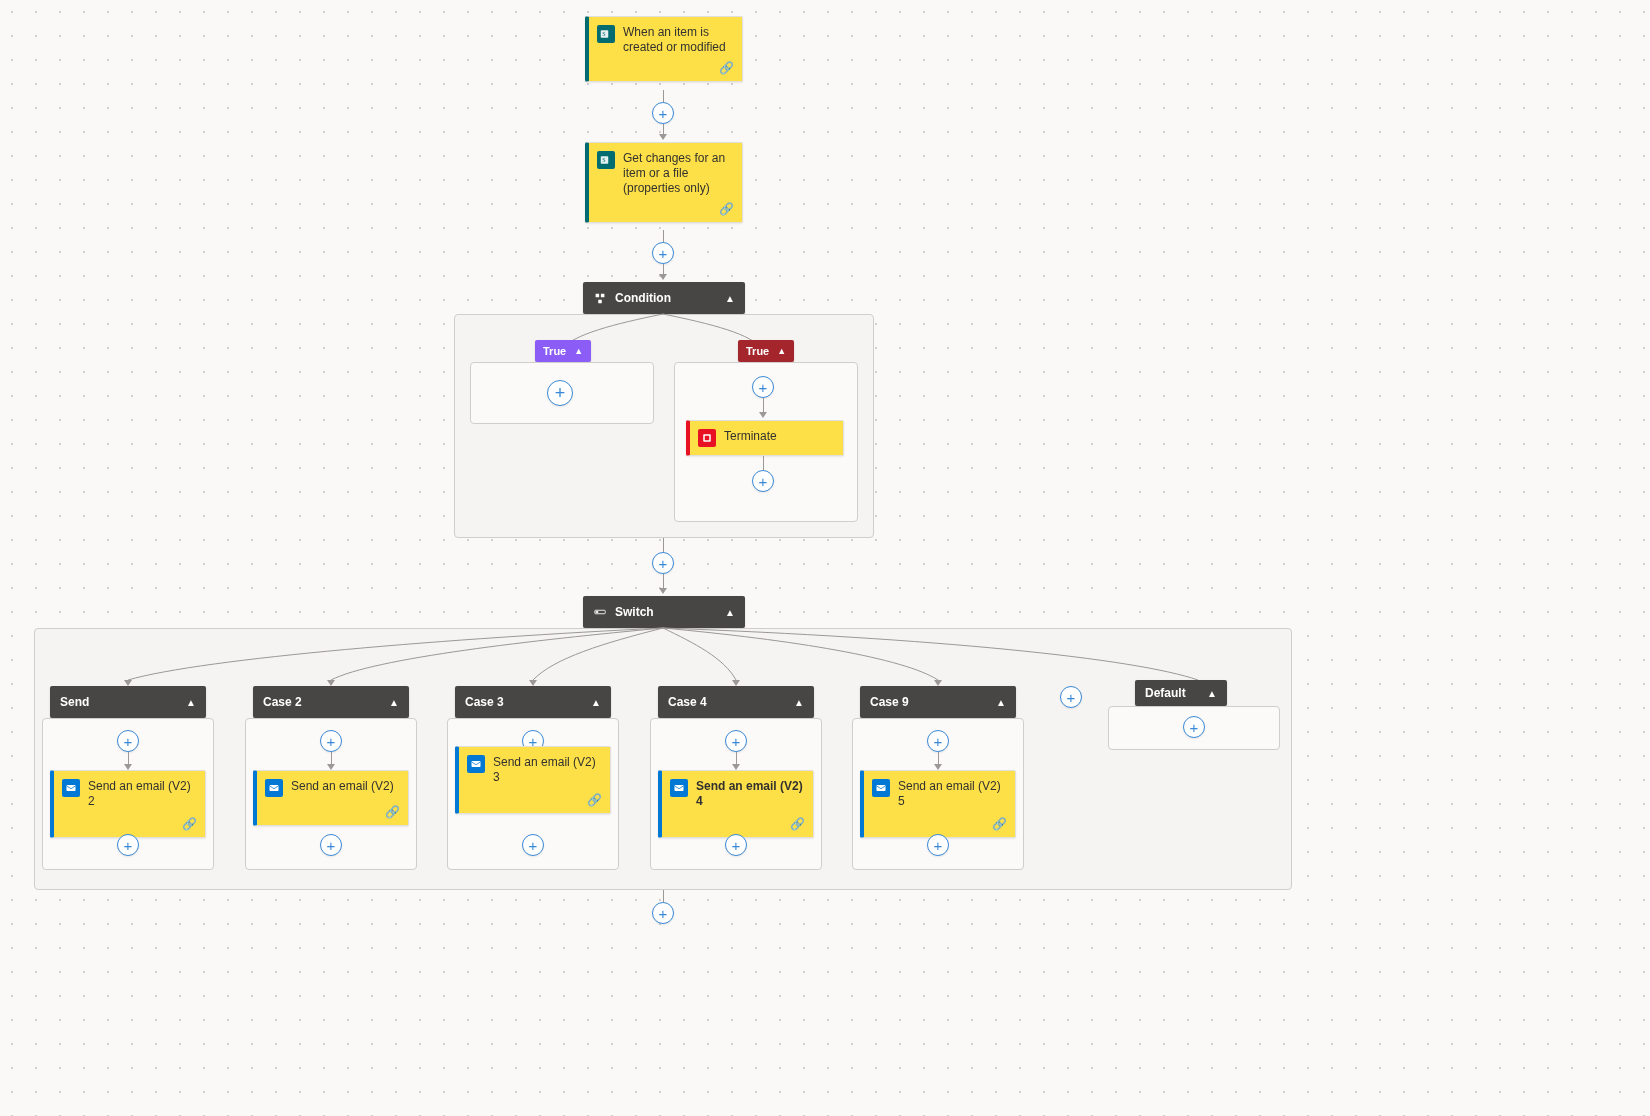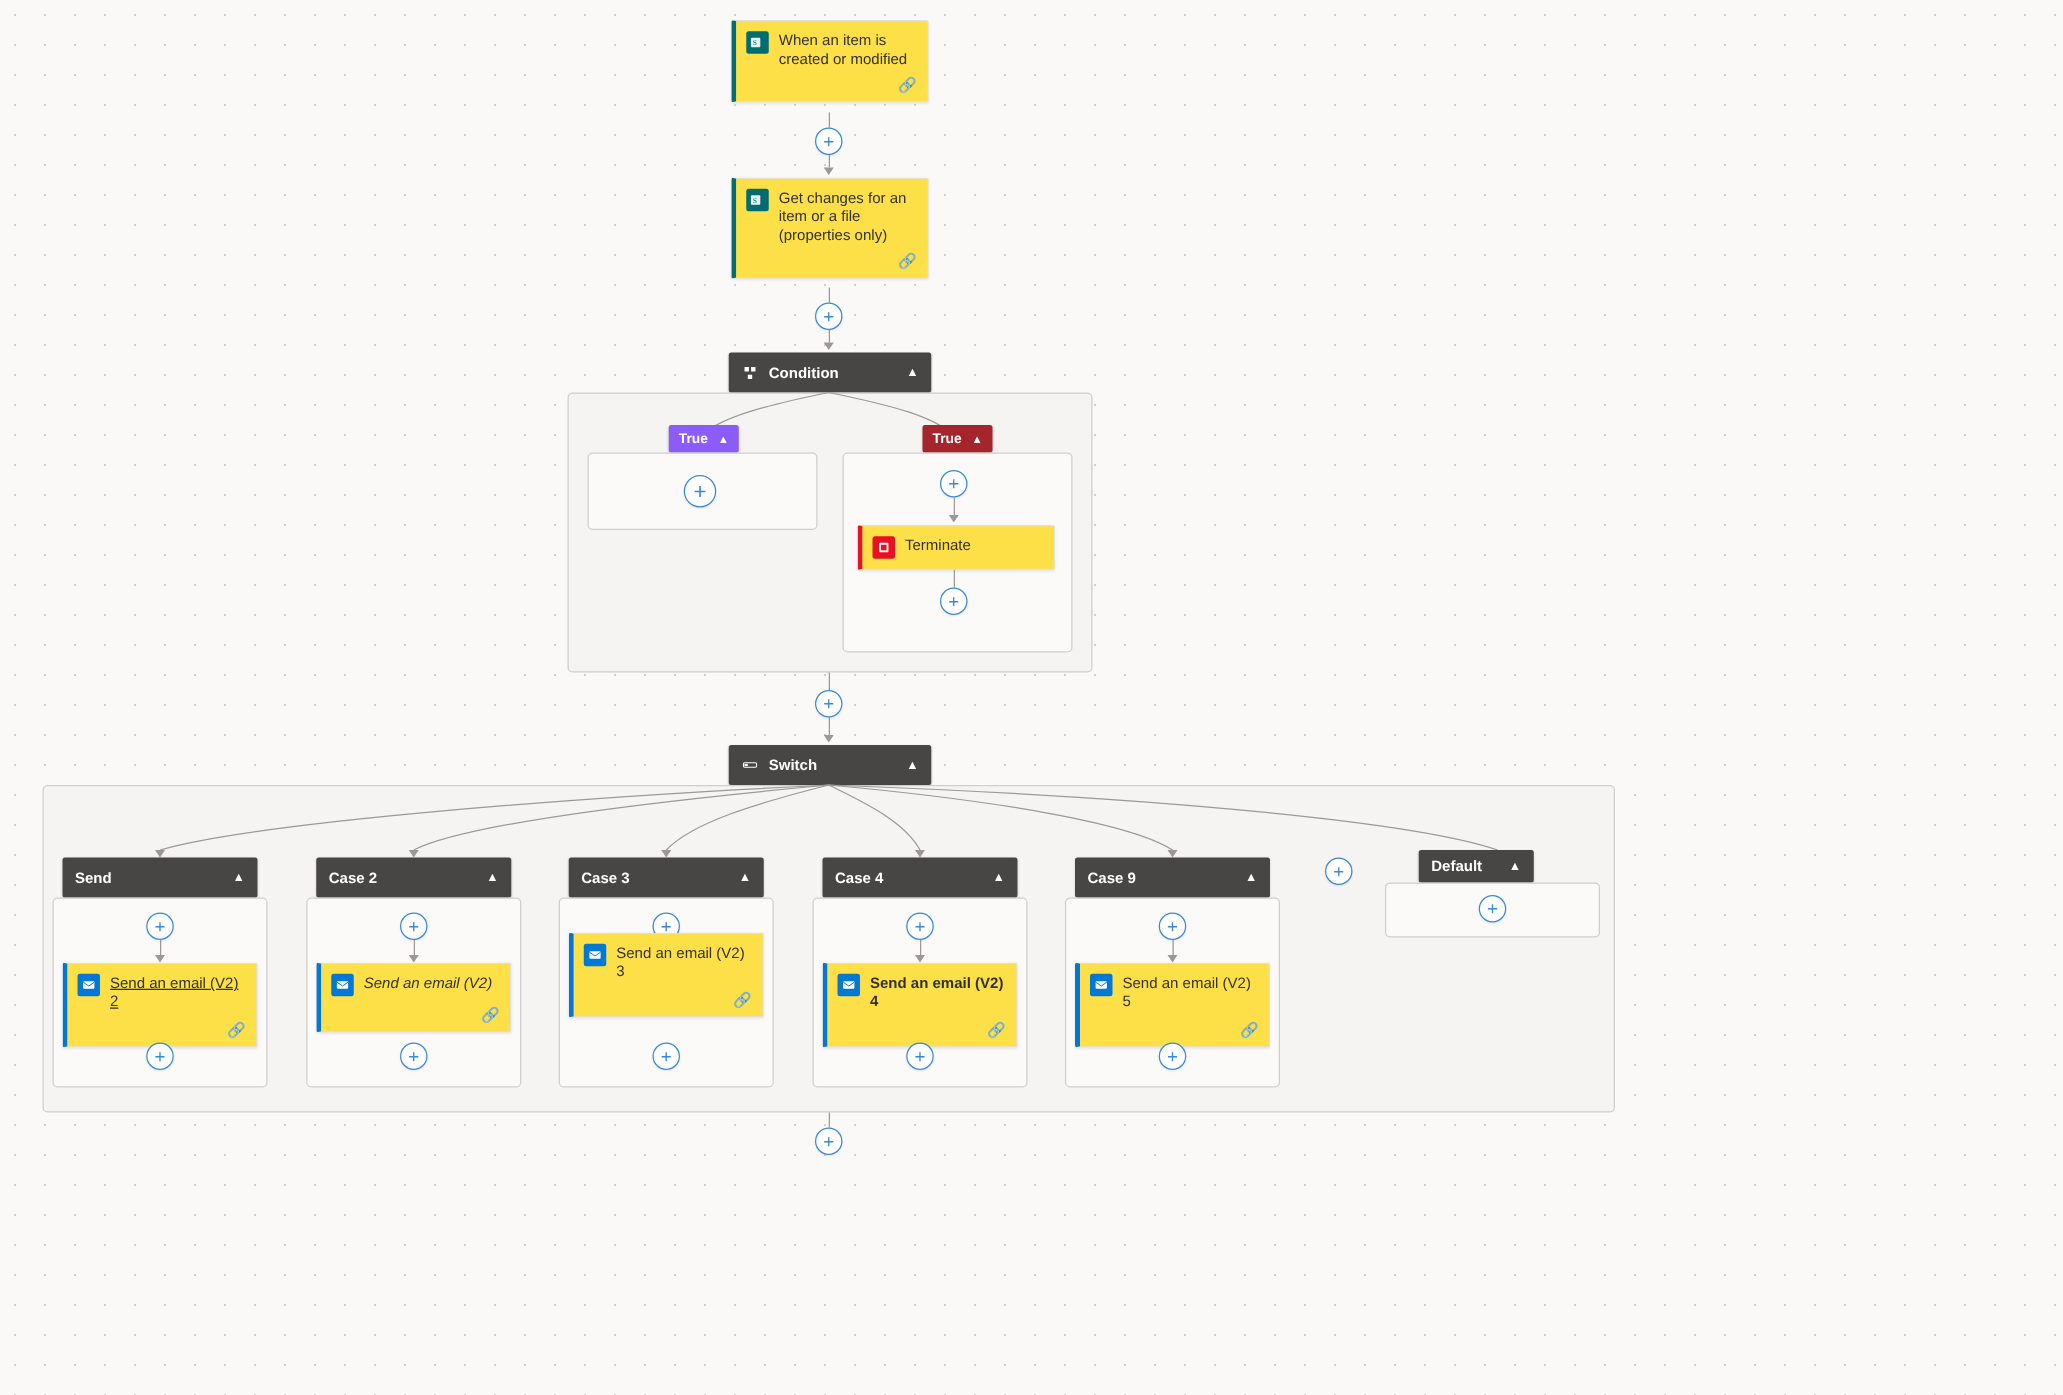--- a/index.html
+++ b/index.html
@@ -234,21 +234,21 @@
 
   <div class="header-bar" style="left:50px; top:686px; width:156px;">
     <span class="hb-title">Send</span>
     <span class="chev">▲</span>
   </div>
   <div class="frame" style="left:42px; top:718px; width:172px; height:152px; background:#fbfaf9;"></div>
   <div class="plus" style="left:117px; top:730px;">+</div>
   <div class="vline" style="left:128px; top:752px; height:12px;"></div>
   <div class="arrow-down" style="left:124px; top:764px;"></div>
   <div class="action-card" style="left:50px; top:770px; width:156px; border-left-color:#0078d4;">
-    <div class="body" style="padding:8px;text-decoration:underline;">
+    <div class="body" style="padding:8px;">
       <span class="icon-box ic-mail">
           <svg viewBox="0 0 16 16">
             <rect x="2" y="4" width="12" height="8" rx="1" fill="#fff"></rect>
             <path d="M2 5l6 4 6-4" stroke="#0078d4" stroke-width="1" fill="none"></path>
           </svg>
         </span>
       <span class="title">Send an email (V2) 2</span>
     </div>
     <div class="footer">
         <span class="link-icon">🔗</span>
@@ -258,21 +258,21 @@
 
   <div class="header-bar" style="left:253px; top:686px; width:156px;">
     <span class="hb-title">Case 2</span>
     <span class="chev">▲</span>
   </div>
   <div class="frame" style="left:245px; top:718px; width:172px; height:152px; background:#fbfaf9;"></div>
   <div class="plus" style="left:320px; top:730px;">+</div>
   <div class="vline" style="left:331px; top:752px; height:12px;"></div>
   <div class="arrow-down" style="left:327px; top:764px;"></div>
   <div class="action-card" style="left:253px; top:770px; width:156px; border-left-color:#0078d4;">
-    <div class="body" style="padding:8px;font-style:italic;">
+    <div class="body" style="padding:8px;">
       <span class="icon-box ic-mail">
           <svg viewBox="0 0 16 16">
             <rect x="2" y="4" width="12" height="8" rx="1" fill="#fff"></rect>
             <path d="M2 5l6 4 6-4" stroke="#0078d4" stroke-width="1" fill="none"></path>
           </svg>
         </span>
       <span class="title">Send an email (V2)</span>
     </div>
     <div class="footer">
         <span class="link-icon">🔗</span>

